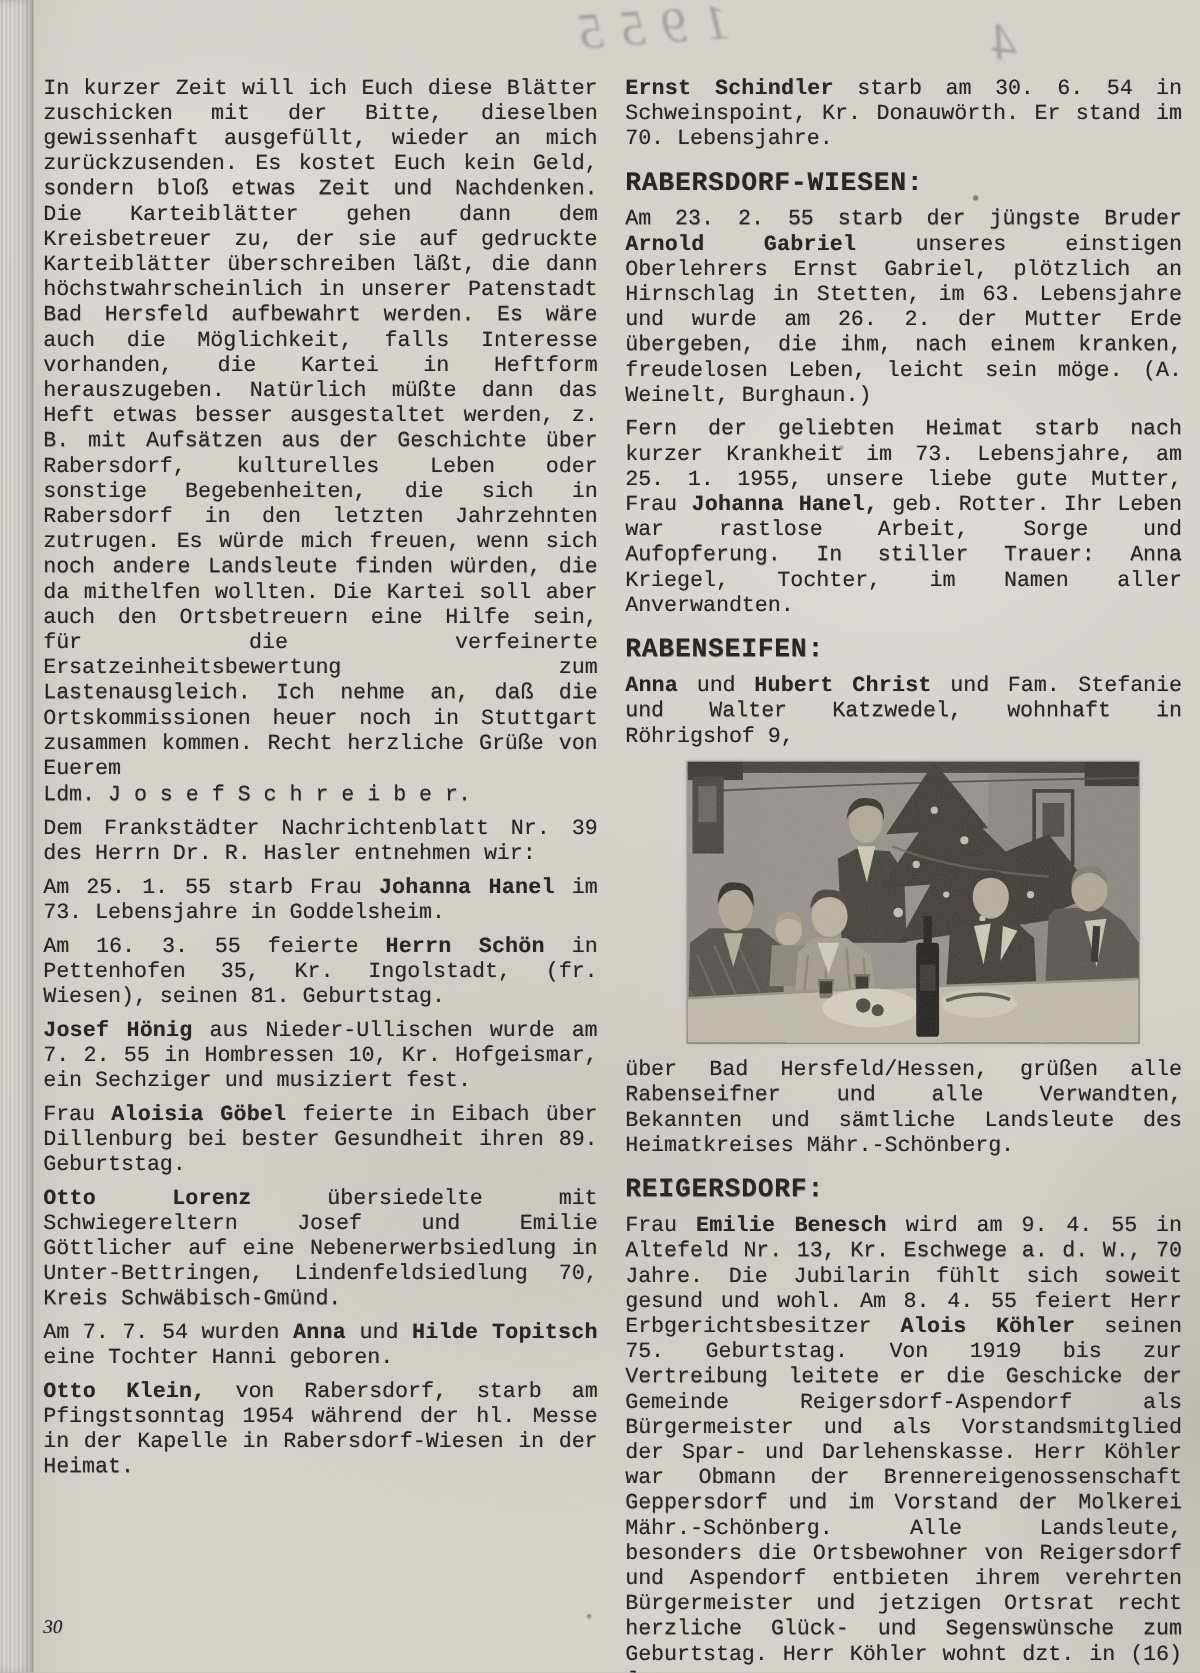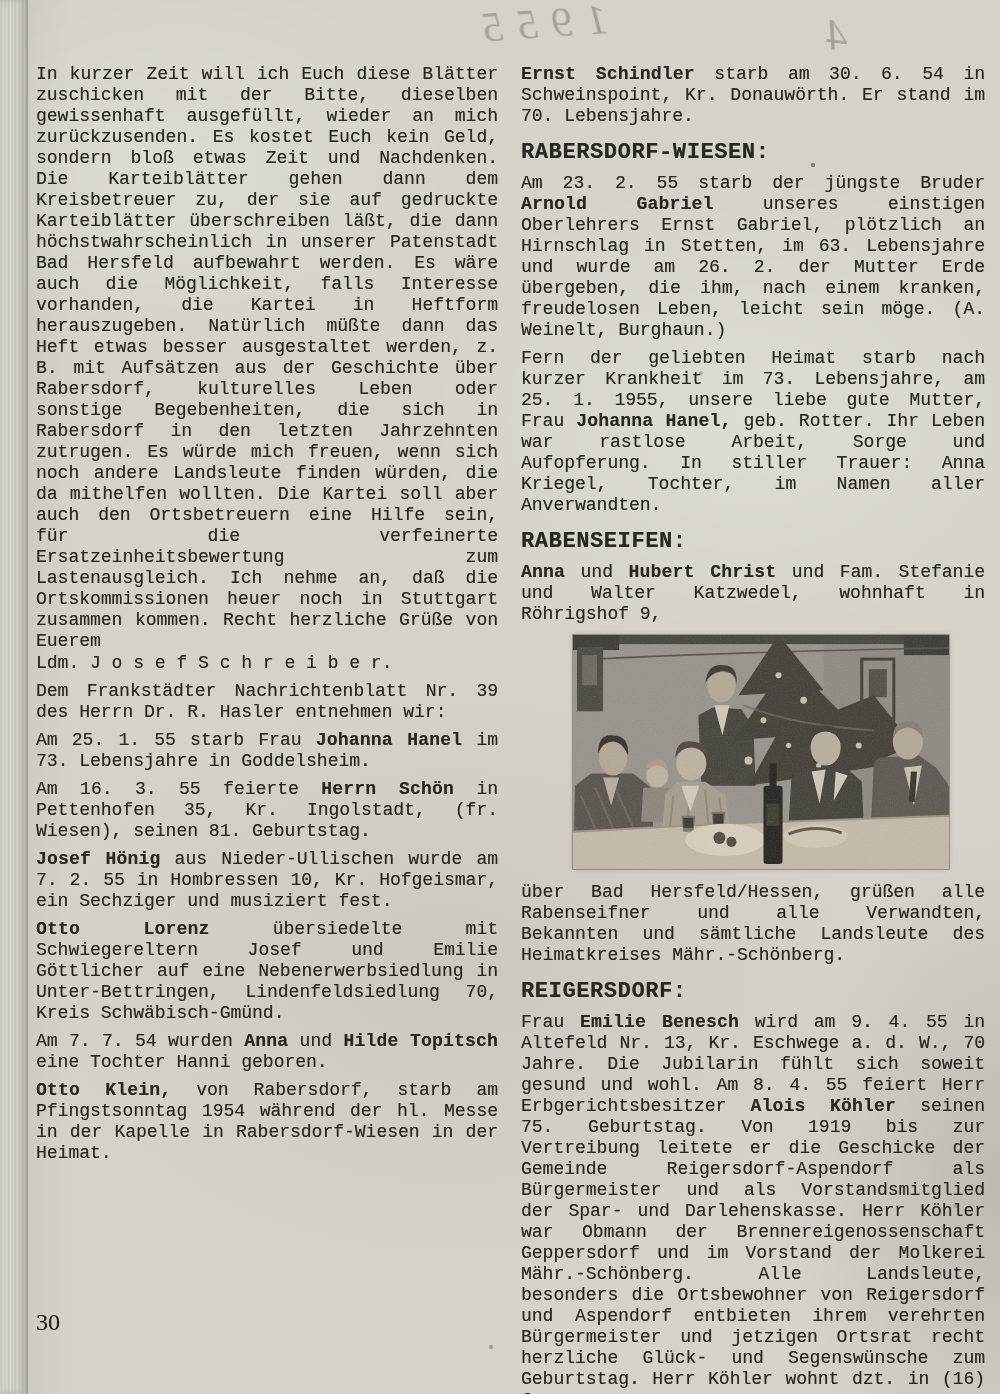--- a/index.html
+++ b/index.html
@@ -44,22 +44,22 @@
   .para{margin:0 0 7px;text-align:justify;hyphens:auto;-webkit-hyphens:auto;
     text-shadow:0.2px 0.2px 0.6px rgba(42,38,32,0.5);}
   .para.tight{margin-bottom:1px;}
   .para b{font-weight:bold;letter-spacing:0.2px;}
   .sig{padding-right:6px;}
   .heading{font-size:22px;line-height:25px;font-weight:bold;margin:13px 0 8px;
     letter-spacing:0.6px;text-shadow:0.3px 0.3px 0.6px rgba(30,27,22,0.5);}
   .photo-figure{margin:10px 36px 13px 52px;width:376px;height:234px;padding:0;
     outline:1px solid rgba(60,56,50,0.35);box-shadow:0 0 4px rgba(70,66,60,0.3);}
   .photo-figure svg{display:block;width:376px;height:234px;}
-  .page-number{position:absolute;left:36px;top:1309px;font-size:24px;
-    text-shadow:0.2px 0.2px 0.6px rgba(42,38,32,0.5);}
+  .page-number{position:absolute;left:36px;top:1348px;font-size:16px;
+    text-shadow:0.2px 0.2px 0.6px rgba(42,38,32,0.5);font-style:italic;}
 </style>
 </head>
 <body>
 
 <div class="page">
 
   <div class="binding-edge"></div>
 
   <div class="handwriting" id="hand-year">1955</div>
   <div class="handwriting" id="hand-mark">4</div>
@@ -67,20 +67,21 @@
   <div class="specks"></div>
 
   <div class="col col-left">
     <div id="left-blocks">
         <p class="para tight">In kurzer Zeit will ich Euch diese Blätter zuschicken mit der Bitte, dieselben gewissenhaft ausgefüllt, wieder an mich zurückzusenden. Es kostet Euch kein Geld, sondern bloß etwas Zeit und Nachdenken. Die Karteiblätter gehen dann dem Kreisbetreuer zu, der sie auf gedruckte Karteiblätter überschreiben läßt, die dann höchstwahrscheinlich in unserer Patenstadt Bad Hersfeld aufbewahrt werden. Es wäre auch die Möglichkeit, falls Interesse vorhanden, die Kartei in Heftform herauszugeben. Natürlich müßte dann das Heft etwas besser ausgestaltet werden, z. B. mit Aufsätzen aus der Geschichte über Rabersdorf, kulturelles Leben oder sonstige Begebenheiten, die sich in Rabersdorf in den letzten Jahrzehnten zutrugen. Es würde mich freuen, wenn sich noch andere Landsleute finden würden, die da mithelfen wollten. Die Kartei soll aber auch den Ortsbetreuern eine Hilfe sein, für die verfeinerte Ersatzeinheitsbewertung zum Lastenausgleich. Ich nehme an, daß die Ortskommissionen heuer noch in Stuttgart zusammen kommen. Recht herzliche Grüße von Euerem</p>
         <p class="para sig">Ldm. J o s e f  S c h r e i b e r.</p>
         <p class="para">Dem Frankstädter Nachrichtenblatt Nr. 39 des Herrn Dr. R. Hasler entnehmen wir:</p>
         <p class="para">Am 25. 1. 55 starb Frau <b>Johanna Hanel</b> im 73. Lebensjahre in Goddelsheim.</p>
         <p class="para">Am 16. 3. 55 feierte <b>Herrn Schön</b> in Pettenhofen 35, Kr. Ingolstadt, (fr. Wiesen), seinen 81. Geburtstag.</p>
         <p class="para"><b>Josef Hönig</b> aus Nieder-Ullischen wurde am 7. 2. 55 in Hombressen 10, Kr. Hofgeismar, ein Sechziger und musiziert fest.</p>
+        <p class="para">Frau <b>Aloisia Göbel</b> feierte in Eibach über Dillenburg bei bester Gesundheit ihren 89. Geburtstag.</p>
         <p class="para"><b>Otto Lorenz</b> übersiedelte mit Schwiegereltern Josef und Emilie Göttlicher auf eine Nebenerwerbsiedlung in Unter-Bettringen, Lindenfeldsiedlung 70, Kreis Schwäbisch-Gmünd.</p>
         <p class="para">Am 7. 7. 54 wurden <b>Anna</b> und <b>Hilde Topitsch</b> eine Tochter Hanni geboren.</p>
         <p class="para"><b>Otto Klein,</b> von Rabersdorf, starb am Pfingstsonntag 1954 während der hl. Messe in der Kapelle in Rabersdorf-Wiesen in der Heimat.</p>
       </div>
   </div>
 
   <div class="col col-right">
     <div id="right-blocks-a">
         <p class="para"><b>Ernst Schindler</b> starb am 30. 6. 54 in Schweinspoint, Kr. Donauwörth. Er stand im 70. Lebensjahre.</p>
         <h2 class="heading">RABERSDORF-WIESEN:</h2>

